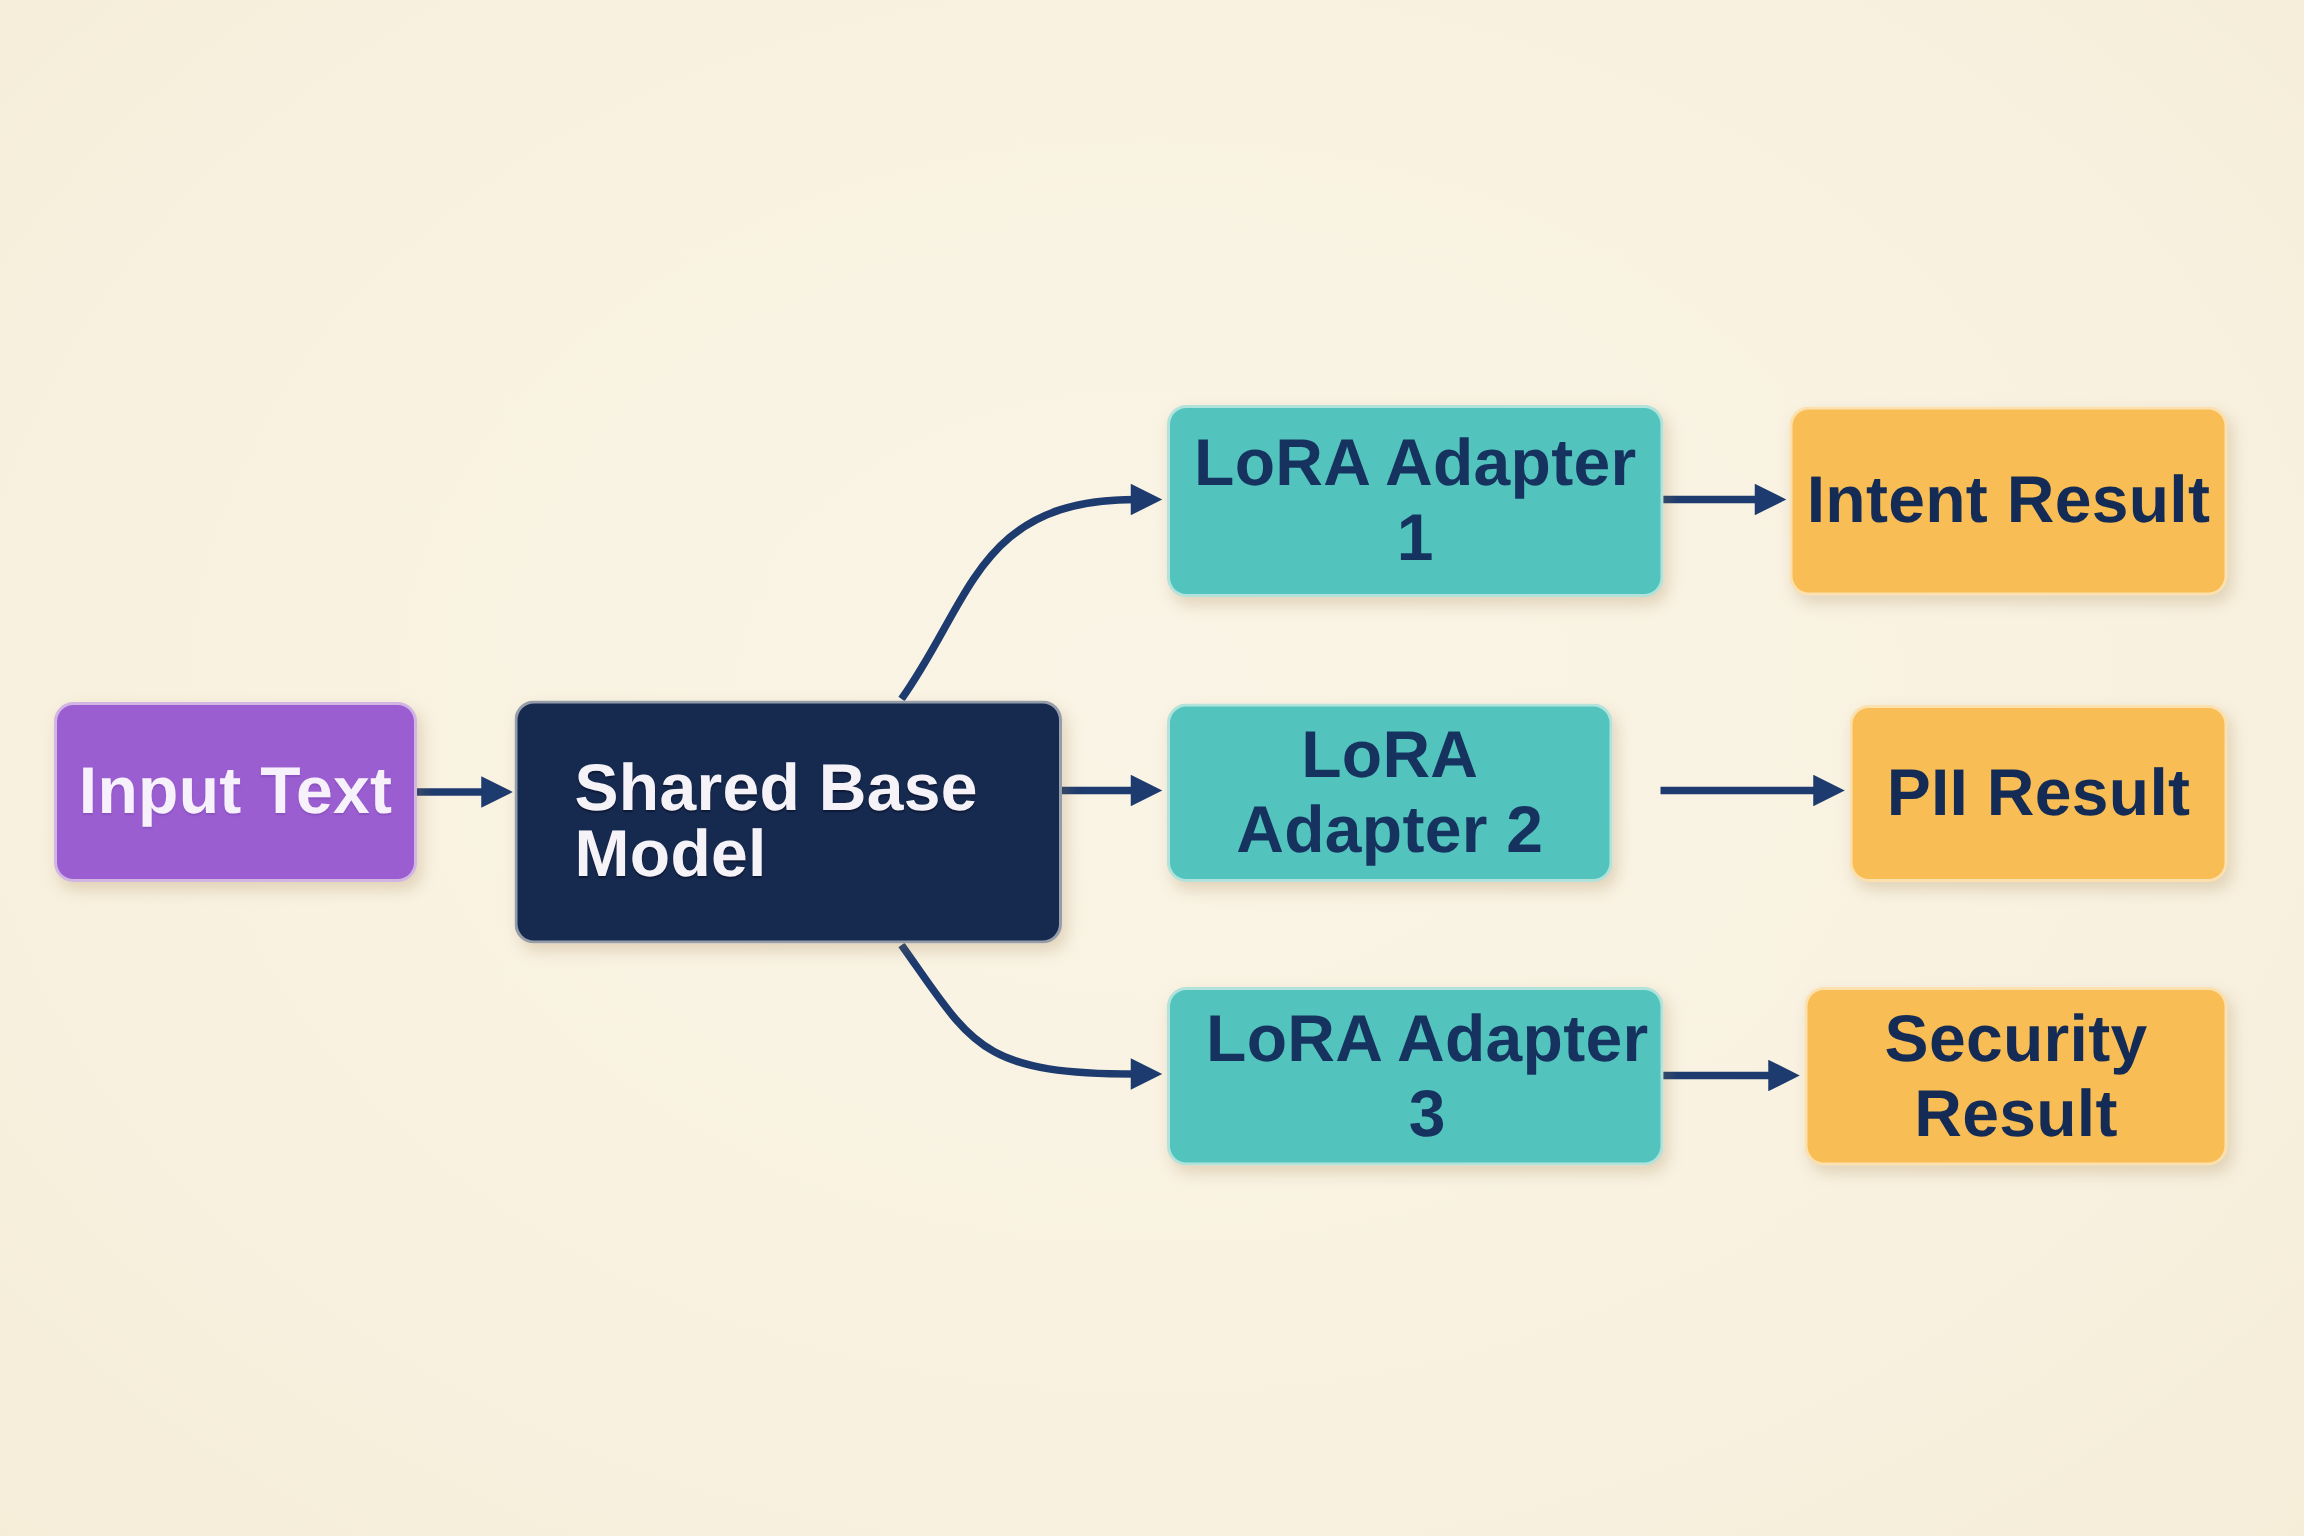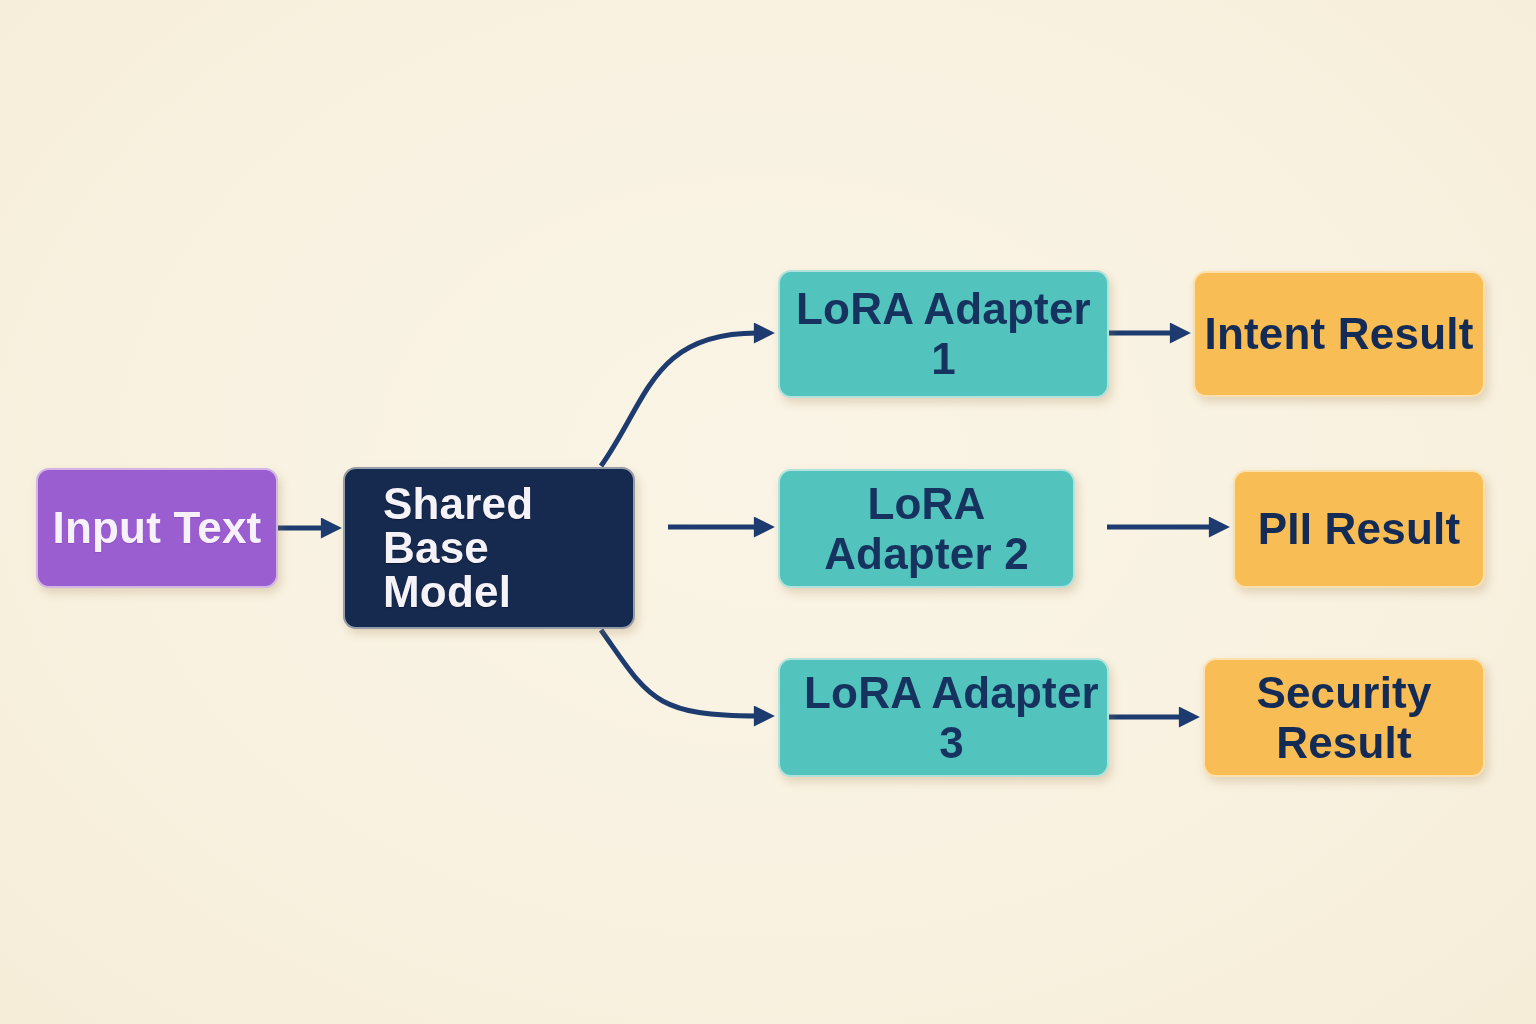--- a/index.html
+++ b/index.html
@@ -43,21 +43,21 @@
     font-weight: 700;
     font-size: 44px;
     letter-spacing: 0.2px;
   }
   .node-purple { background: #9b5ed1; color: #f6f1fa; text-shadow: 0 1px 1px rgba(110,60,160,0.35); }
   .node-navy   { background: #16294e; color: #f5f3f8; text-shadow: 0 1px 1px rgba(0,0,20,0.4); }
   .node-teal   { background: #53c4bd; color: #16335f; }
   .node-amber  { background: #f8bd54; color: #142c55; align-items: center; }
 
   #node-input    { left: 36px;   top: 468px; width: 242px; height: 120px; }
-  #node-base     { left: 343px;  top: 467px; width: 292px; height: 162px;
+  #node-base     { left: 343px;  top: 467px; width: 365px; height: 162px;
                    justify-content: flex-end; text-align: left;
                    padding: 0 28px 0 38px; line-height: 44px; }
   #node-lora1    { left: 778px;  top: 270px; width: 331px; height: 128px; }
   #node-lora2    { left: 778px;  top: 469px; width: 297px; height: 119px; }
   #node-lora3    { left: 778px;  top: 658px; width: 331px; height: 119px; padding-left: 16px; }
   #node-intent   { left: 1193px; top: 271px; width: 292px; height: 126px; }
   #node-pii      { left: 1233px; top: 470px; width: 252px; height: 118px; }
   #node-security { left: 1203px; top: 658px; width: 282px; height: 119px; }
 </style>
 </head>

